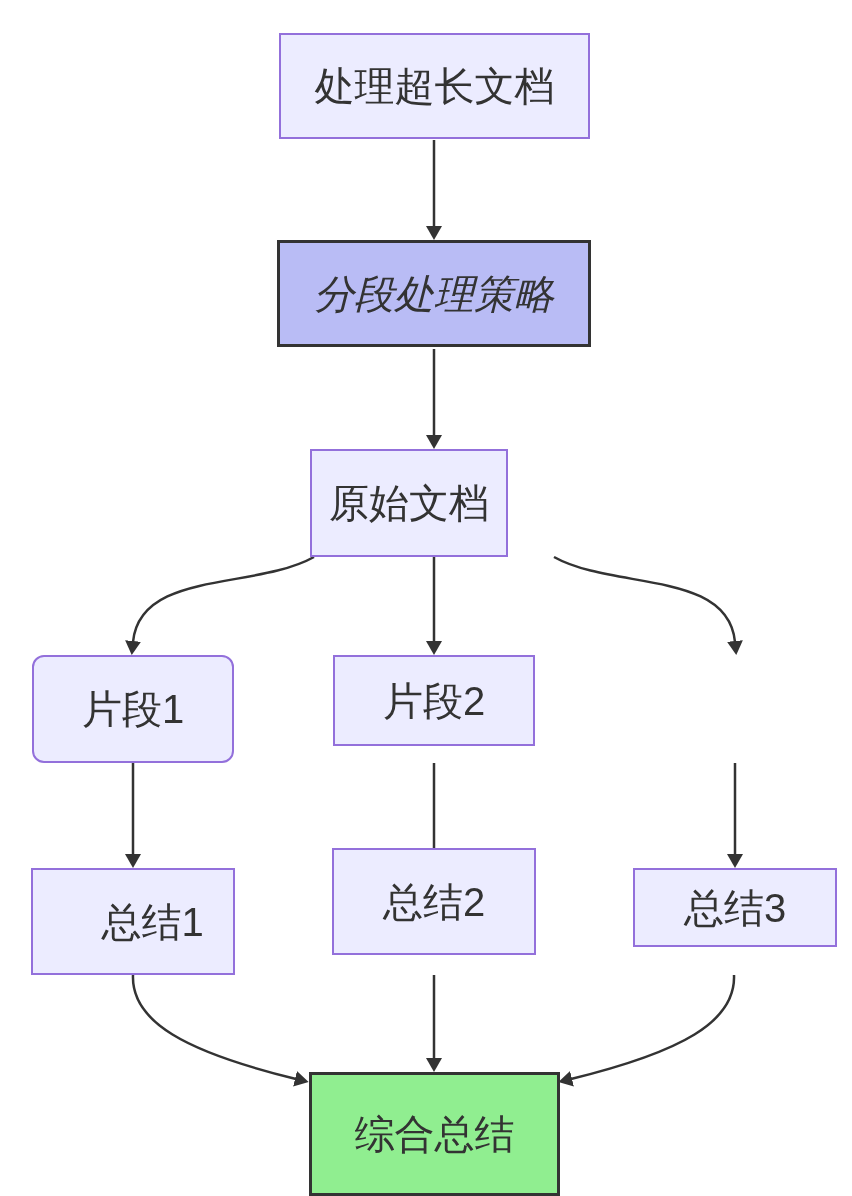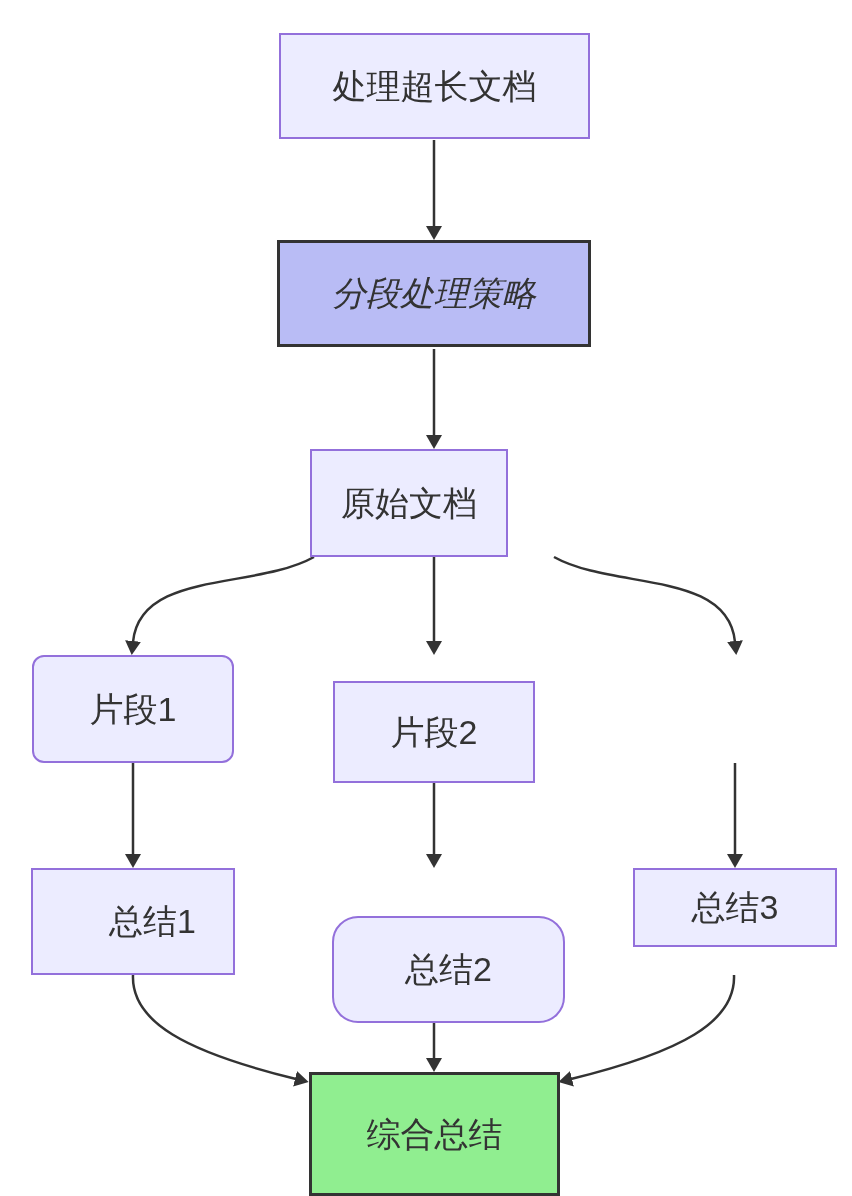--- a/index.html
+++ b/index.html
@@ -30,21 +30,21 @@
   #arrowhead path {
     fill: var(--edge, #333333);
     stroke: none;
   }
   .node {
     position: absolute;
     display: flex;
     align-items: center;
     justify-content: center;
     box-sizing: border-box;
-    font-size: 34px;
+    font-size: 40px;
     line-height: 1.2;
     color: var(--text, #333333);
     text-align: center;
     white-space: nowrap;
   }
   .node.default {
     background: var(--node-fill, #ECECFF);
     border: 2px solid var(--node-border, #9370DB);
   }
   .node.purple {
@@ -53,24 +53,24 @@
   }
   .node.green {
     background: var(--final-fill, #90EE90);
     border: 3.5px solid var(--emphasis-border, #333333);
   }
   
   #node-doc      { left: 279px; top: 33px;   width: 311px; height: 106px; }
   #node-strategy { left: 277px; top: 240px;  width: 314px; height: 107px; font-style: italic; }
   #node-original { left: 310px; top: 449px;  width: 198px; height: 108px; }
   #node-chunk1   { left: 32px;  top: 655px;  width: 202px; height: 108px; border-radius: 12px; }
-  #node-chunk2   { left: 333px; top: 681px;  width: 202px; height: 102px; }
+  #node-chunk2   { left: 333px; top: 655px;  width: 202px; height: 91px; }
   #node-chunk3   { left: 634px; top: 655px;  width: 202px; height: 108px; }
   #node-sum1     { left: 31px;  top: 868px;  width: 204px; height: 107px; padding-left: 39px; }
-  #node-sum2     { left: 332px; top: 916px;  width: 233px; height: 107px; border-radius: 26px; }
+  #node-sum2     { left: 332px; top: 848px;  width: 204px; height: 107px; }
   #node-sum3     { left: 633px; top: 868px;  width: 204px; height: 79px; }
   #node-final    { left: 309px; top: 1072px; width: 251px; height: 124px; }
 </style>
 </head>
 <body>
 
 <div class="canvas">
 
   <svg class="edges" width="852" height="1196" viewBox="0 0 852 1196" xmlns="http://www.w3.org/2000/svg">
     <defs>

